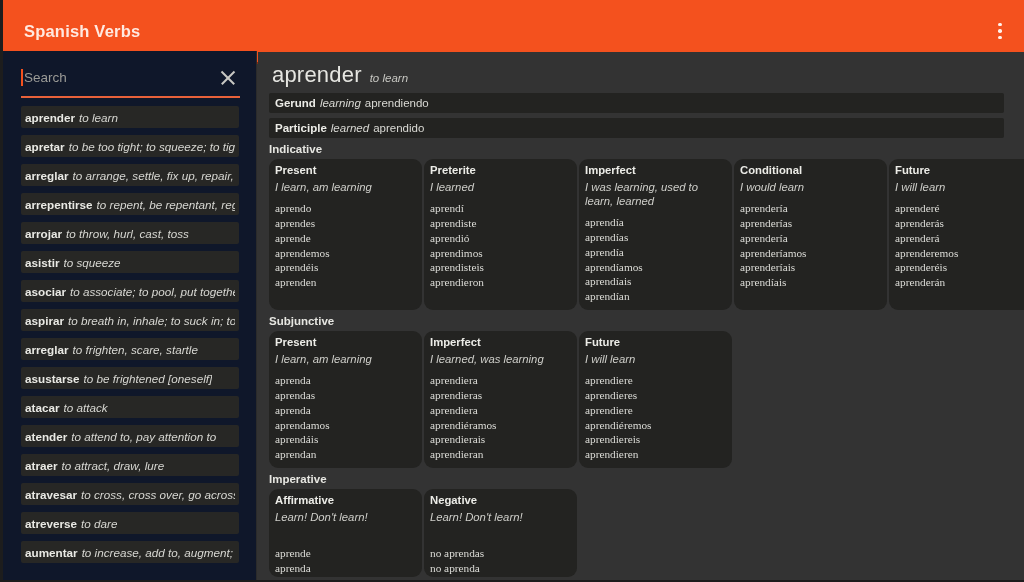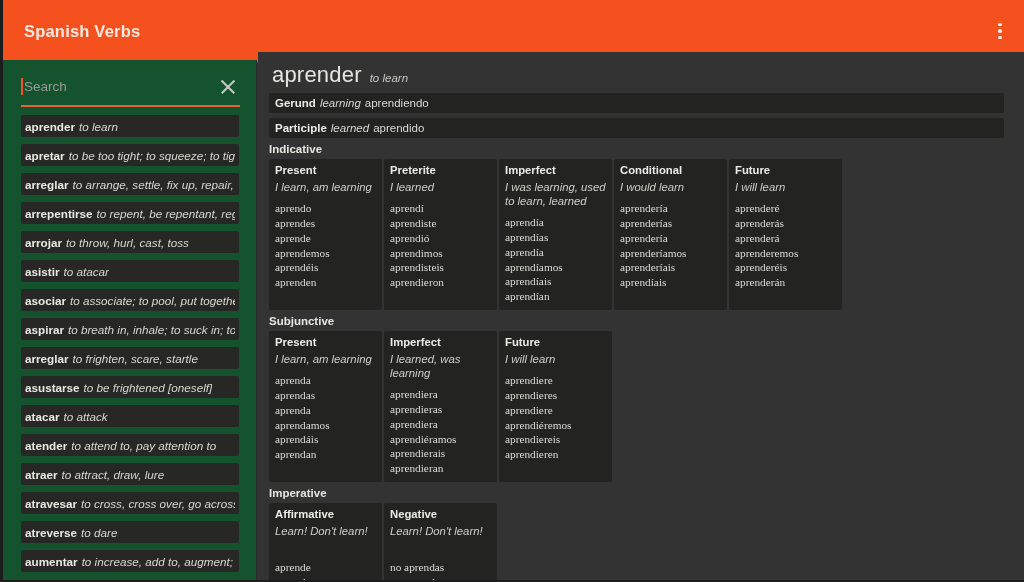--- a/index.html
+++ b/index.html
@@ -42,23 +42,23 @@
     gap: 3px;
     cursor: pointer;
   }
   .overflow-btn i {
     display: block; width: 3.5px; height: 3.5px;
     background: #fff3ee; border-radius: 50%;
   }
 
   
   .sidebar {
-    position: absolute; top: 60px; left: 0;
+    position: absolute; top: 51px; left: 0;
     width: 254px; bottom: 0;
-    background: #14532d;
+    background: #0f172a;
     border-right: 1px solid #2b2b2b;
     overflow: hidden;
   }
   .search-row {
     position: relative;
     height: 37px;
     margin: 8px 16px 0 18px;
     display: flex; align-items: center;
   }
   .caret {
@@ -157,24 +157,24 @@
     font-size: 11.5px; font-weight: bold; color: #e7e7e2;
     margin: 5px 0 4px 11px;
   }
 
   .card-row {
     display: flex;
     margin-left: 11px;
     gap: 2px;
   }
   .card {
-    width: 113px;
+    width: 153px;
     background: #232321;
-    border-radius: 2px;
-    padding: 5px 0 6px 6px;
+    border-radius: 9px;
+    padding: 5px 14px 6px 6px;
     flex: none;
   }
   .card .ctitle {
     font-size: 11.3px; font-weight: bold; color: #ececE7;
     margin-bottom: 4px;
   }
   .card .cmeaning {
     font-size: 11.3px; font-style: italic; color: #cfcfca;
     line-height: 1.25;
     margin-bottom: 7px;
@@ -224,21 +224,21 @@
         <div class="verb-item">
           <span class="vb">arrepentirse</span>
           <span class="vd">to repent, be repentant, regret</span>
         </div>
         <div class="verb-item">
           <span class="vb">arrojar</span>
           <span class="vd">to throw, hurl, cast, toss</span>
         </div>
         <div class="verb-item">
           <span class="vb">asistir</span>
-          <span class="vd">to atacar</span>
+          <span class="vd">to squeeze</span>
         </div>
         <div class="verb-item">
           <span class="vb">asociar</span>
           <span class="vd">to associate; to pool, put together</span>
         </div>
         <div class="verb-item">
           <span class="vb">aspirar</span>
           <span class="vd">to breath in, inhale; to suck in; to a...</span>
         </div>
         <div class="verb-item">

